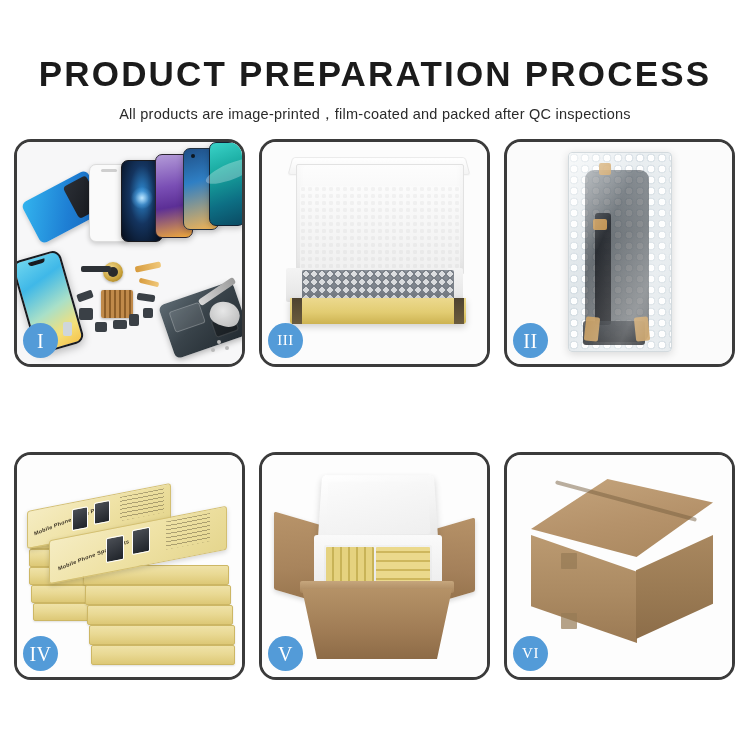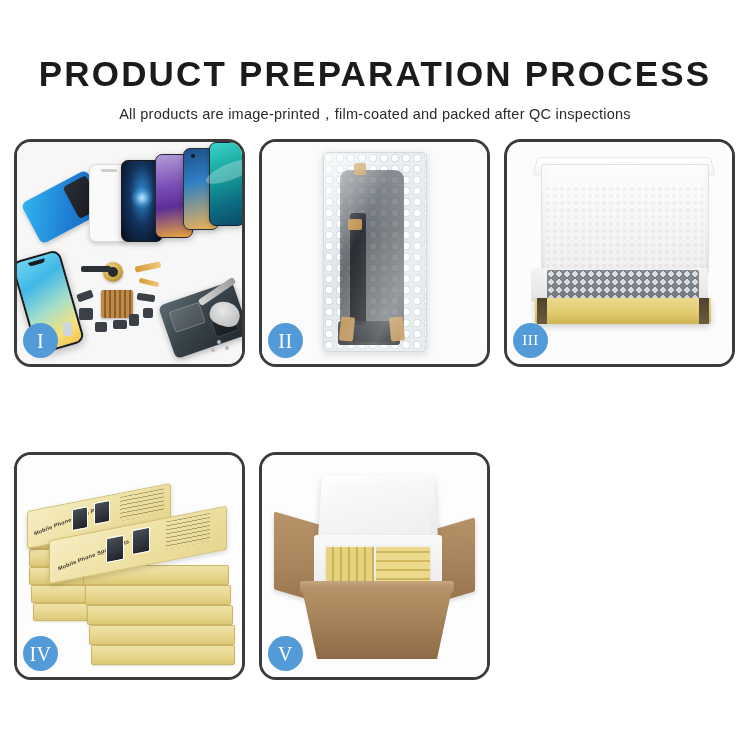--- a/index.html
+++ b/index.html
@@ -439,46 +439,46 @@
       <div class="screw" style="left:200px;top:198px;"></div>
       <div class="screw" style="left:208px;top:204px;"></div>
       <div class="screw" style="left:194px;top:206px;"></div>
       <div class="tool"></div>
       <div class="tool2"></div>
     </div>
     <div class="badge narrow">I</div>
   </div>
 
   <div class="panel">
+    <div class="stage p3stage">
+      <div class="b3-lid-top"></div>
+      <div class="b3-lid"></div>
+      <div class="b3-foam"></div>
+      <div class="b3-rimL"></div>
+      <div class="b3-rimR"></div>
+      <div class="b3-bubble"></div>
+      <div class="b3-front"></div>
+    </div>
+    <div class="badge wide">III</div>
+  </div>
+
+  <div class="panel">
     <div class="stage">
       <div class="bubblepack">
         <div class="bp-part"></div>
         <div class="bp-flex"></div>
         <div class="bp-tape1"></div>
         <div class="bp-tape2"></div>
         <div class="bp-conn"></div>
         <div class="bp-tape3"></div>
         <div class="bp-tape4"></div>
         <div class="bp-gloss"></div>
       </div>
     </div>
     <div class="badge narrow">II</div>
-  </div>
-
-  <div class="panel">
-    <div class="stage p3stage">
-      <div class="b3-lid-top"></div>
-      <div class="b3-lid"></div>
-      <div class="b3-foam"></div>
-      <div class="b3-rimL"></div>
-      <div class="b3-rimR"></div>
-      <div class="b3-bubble"></div>
-      <div class="b3-front"></div>
-    </div>
-    <div class="badge wide">III</div>
   </div>
 
   <div class="panel">
     <div class="stage p4stage">
       <div class="stack">
 
         <div class="ybox" style="left:6px;  top:62px;  width:104px; height:18px;"></div>
         <div class="ybox" style="left:6px;  top:80px;  width:104px; height:18px;"></div>
         <div class="ybox" style="left:6px;  top:98px;  width:104px; height:18px;"></div>
         <div class="ybox" style="left:8px;  top:116px; width:104px; height:18px;"></div>
@@ -517,14 +517,25 @@
       <div class="c5-inner">
         <div class="c5-ybars"></div>
         <div class="c5-ybars2"></div>
       </div>
       <div class="c5-rim"></div>
       <div class="c5-body"></div>
     </div>
     <div class="badge narrow">V</div>
   </div>
 
+  <div class="panel">
+    <div class="stage p6stage">
+      <div class="c6-top"></div>
+      <div class="c6-left"></div>
+      <div class="c6-right"></div>
+      <div class="c6-seam"></div>
+      <div class="c6-tape1"></div>
+      <div class="c6-tape2"></div>
+    </div>
+    <div class="badge wide">VI</div>
+  </div>
 
 </div>
 
 </body></html>

